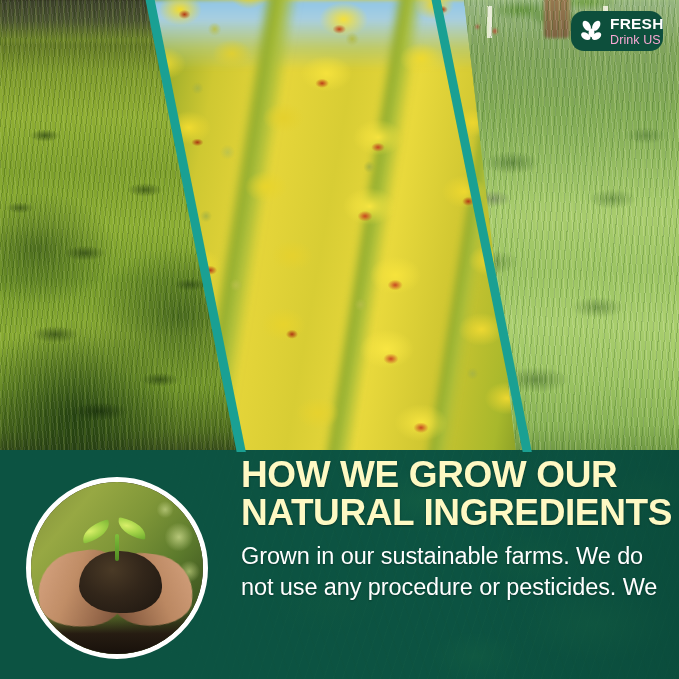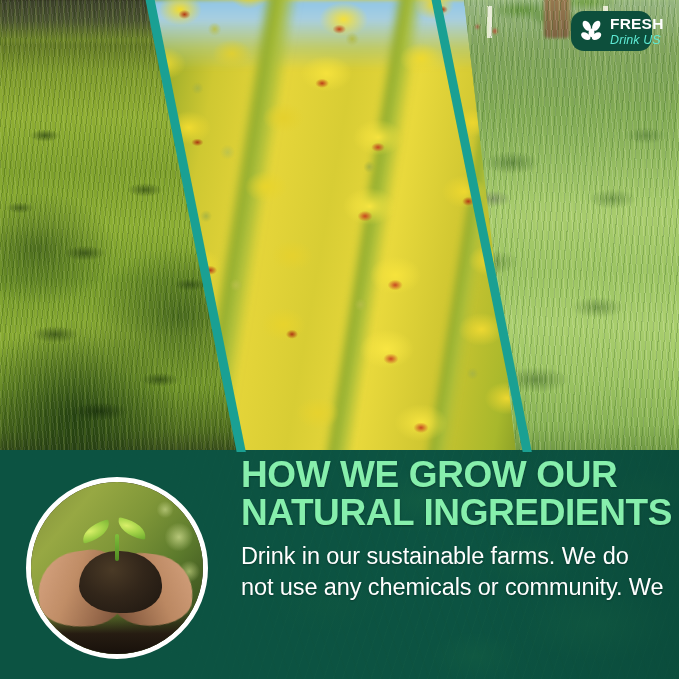--- a/index.html
+++ b/index.html
@@ -438,21 +438,21 @@
   
   .text-block {
     position: absolute;
     left: 241px;
     top: 456px;
     width: 424px;
     z-index: 5;
   }
   .headline {
     margin: 0;
-    color: #86efac;
+    color: #fef9c3;
     font-family: "Liberation Sans", sans-serif;
     font-weight: bold;
     font-size: 37px;
     line-height: 38px;
     letter-spacing: -0.4px;
     text-shadow: 0 1px 2px rgba(0,0,0,.35);
   }
   .headline .hl-line { display: block; white-space: nowrap; }
   .body-copy {
     margin: 9px 0 0 0;
@@ -463,21 +463,21 @@
     letter-spacing: -0.1px;
     text-shadow: 0 1px 2px rgba(0,0,0,.3);
   }
   .body-copy .bc-line { display: block; white-space: nowrap; }
 
   
   .logo-badge {
     position: absolute;
     left: 571px;
     top: 11px;
-    width: 81px;
+    width: 92px;
     height: 40px;
     background: #0d4f3c;
     border-radius: 13px;
     display: flex;
     align-items: center;
     padding: 0 8px 0 7px;
     box-sizing: border-box;
     z-index: 10;
   }
   .logo-mark {
@@ -493,26 +493,25 @@
     line-height: 1;
   }
   .logo-fresh {
     color: #ffffff;
     font-family: "Liberation Sans", sans-serif;
     font-weight: bold;
     font-size: 15.5px;
     letter-spacing: .2px;
   }
   .logo-drink {
-    color: #5eead4;
+    color: #f9a8d4;
     font-family: "Liberation Sans", sans-serif;
     font-size: 12.5px;
     margin-top: 2px;
     letter-spacing: .1px;
-    font-style: italic;
   }
 </style>
 </head>
 <body>
 
 <div class="canvas">
 
   <div class="photo-strip">
 
     <div class="panel panel-left">
@@ -564,22 +563,22 @@
     <div class="cp-leaf cp-leaf-l"></div>
     <div class="cp-leaf cp-leaf-r"></div>
   </div>
 
   <div class="text-block">
     <h1 class="headline">
       <span class="hl-line">HOW WE GROW OUR</span>
       <span class="hl-line">NATURAL INGREDIENTS</span>
     </h1>
     <p class="body-copy">
-      <span class="bc-line">Drink in our sustainable farms. We do</span>
-      <span class="bc-line">not use any chemicals or community. We</span>
+      <span class="bc-line">Grown in our sustainable farms. We do</span>
+      <span class="bc-line">not use any procedure or pesticides. We</span>
     </p>
   </div>
 
   <div class="logo-badge">
     <svg class="logo-mark" viewBox="0 0 40 40">
       <ellipse cx="13" cy="11.5" rx="5.2" ry="8.2" fill="#ffffff" transform="rotate(-32 13 11.5)"></ellipse>
       <ellipse cx="27" cy="11.5" rx="5.2" ry="8.2" fill="#ffffff" transform="rotate(32 27 11.5)"></ellipse>
       <ellipse cx="11.5" cy="27" rx="4.8" ry="7.6" fill="#ffffff" transform="rotate(-58 11.5 27)"></ellipse>
       <ellipse cx="27.5" cy="27" rx="4.8" ry="7.6" fill="#ffffff" transform="rotate(58 27.5 27)"></ellipse>
       <ellipse cx="20" cy="22" rx="4.3" ry="6.4" fill="#ffffff"></ellipse>

